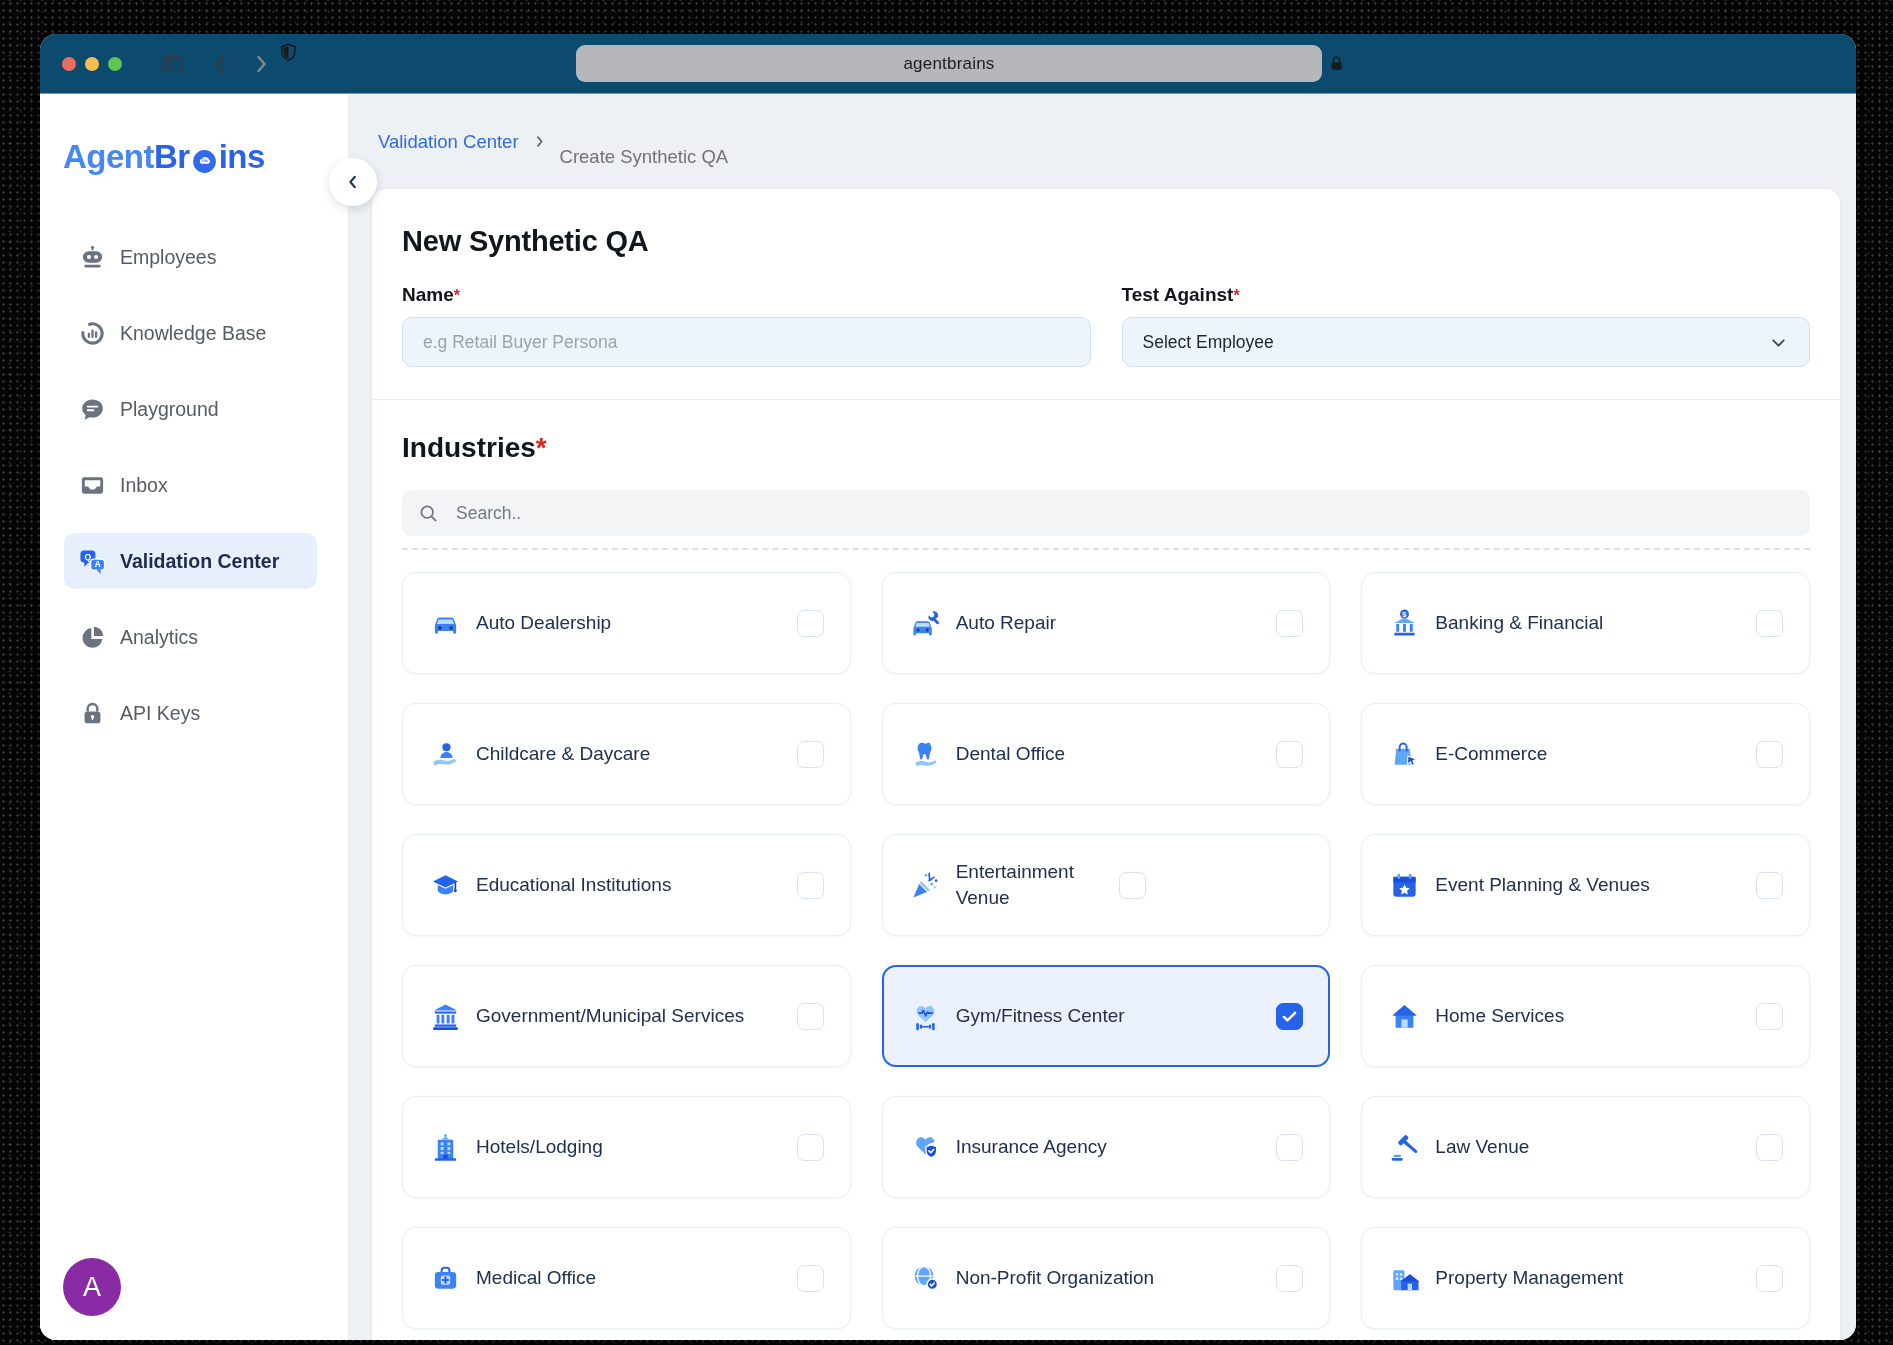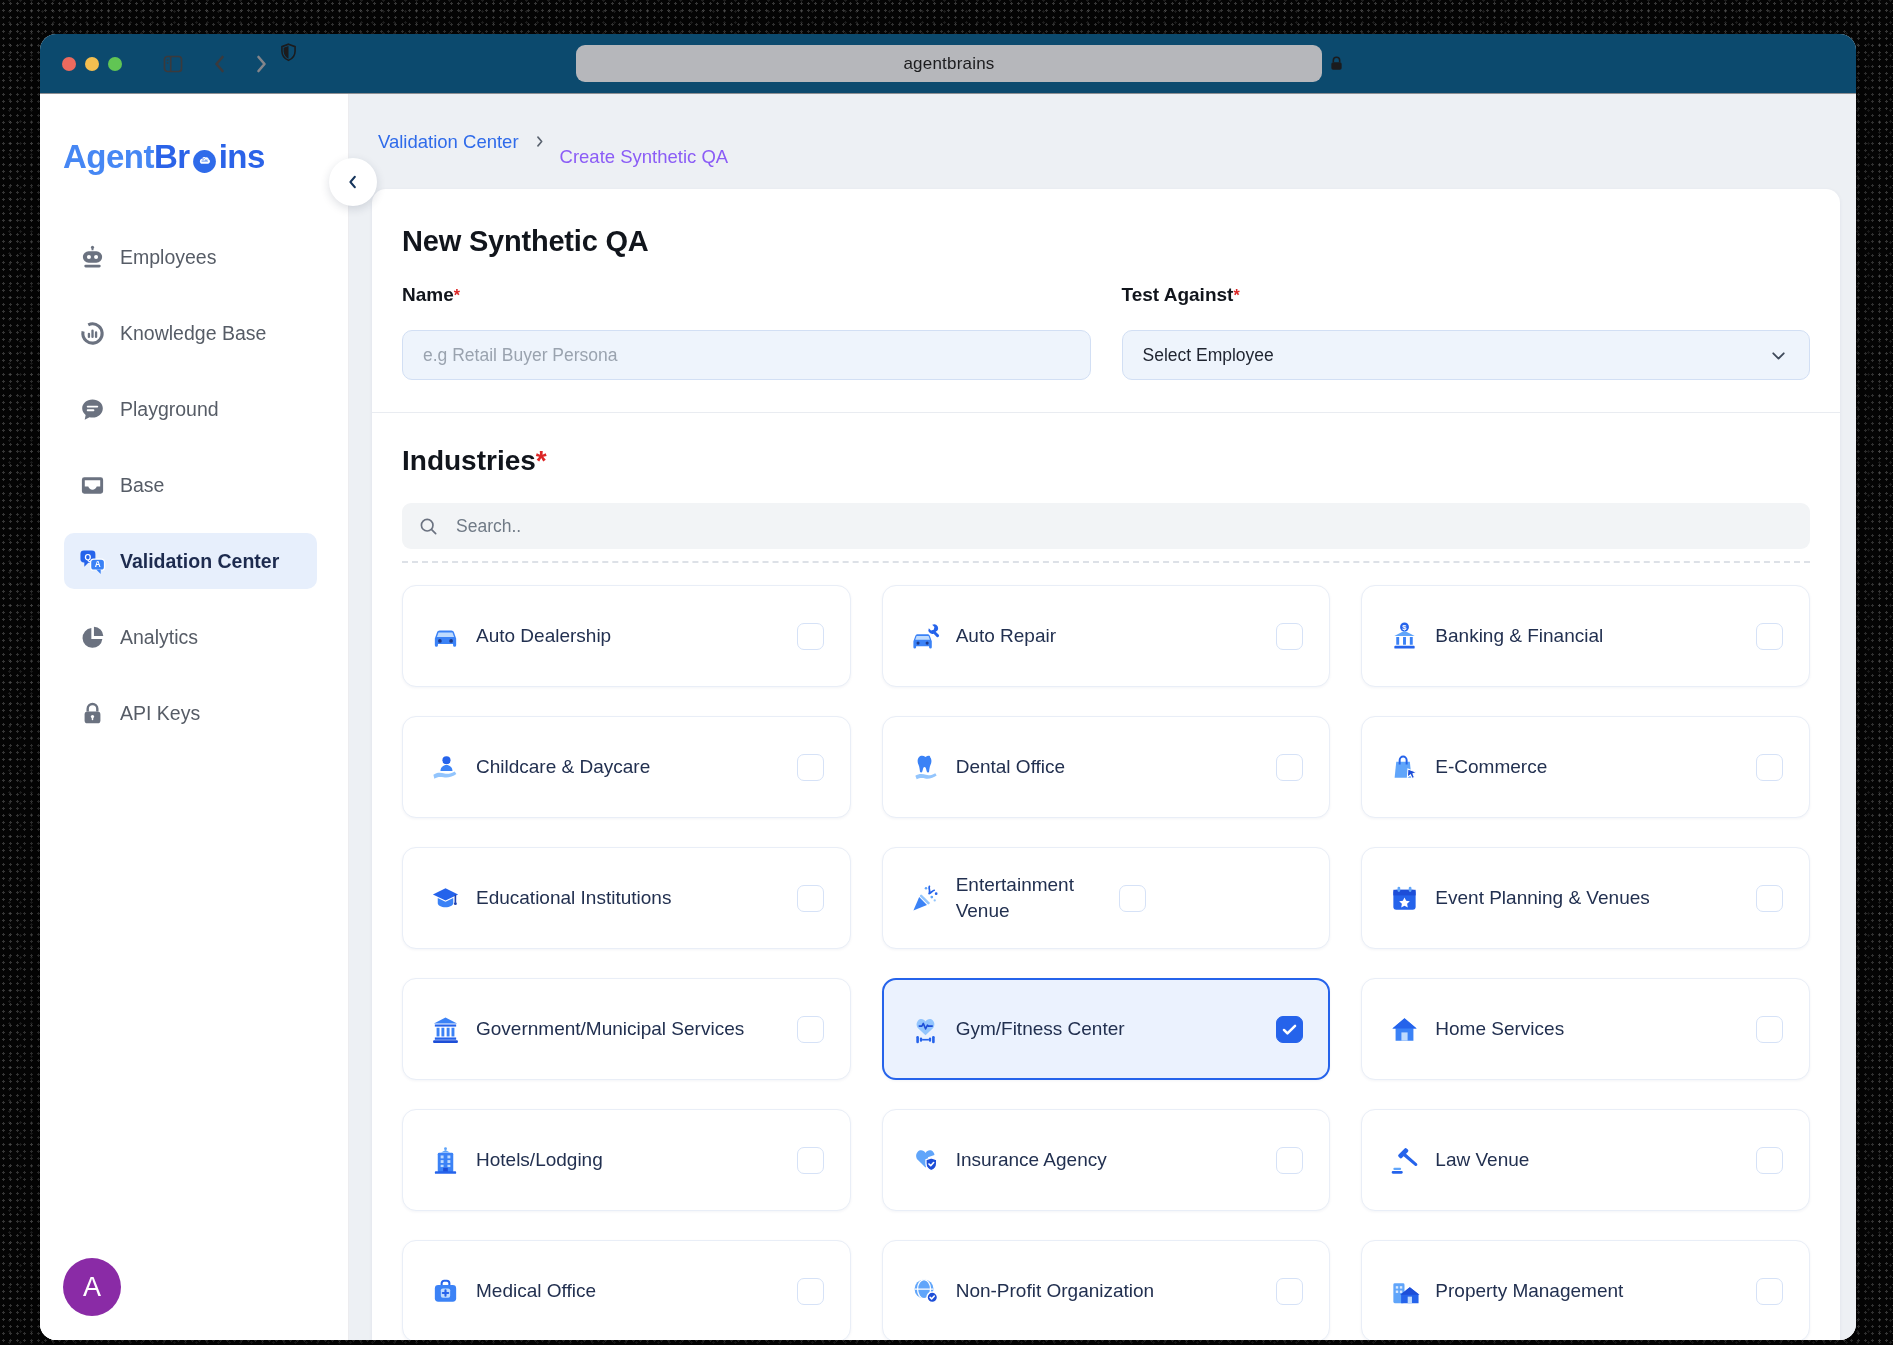--- a/index.html
+++ b/index.html
@@ -46,28 +46,28 @@
   .collapse-btn svg{width:18px;height:18px;color:#16355c;}
   .avatar{position:absolute;left:23px;top:1224px;width:58px;height:58px;border-radius:50%;
     display:flex;align-items:center;justify-content:center;color:#fff;font-size:27px;font-weight:500;
     z-index:40;cursor:pointer;}
   
   .main{flex:1;display:flex;flex-direction:column;min-width:0;}
   .crumbbar{height:95px;display:flex;align-items:center;padding-left:29px;flex-shrink:0;}
   .crumb-link{color:#2f6bea;font-size:18.5px;cursor:pointer;}
   .crumb-sep{margin:0 13px;display:flex;}
   .crumb-sep svg{width:15px;height:15px;color:#5b6470;}
-  .crumb-cur{color:#8b5cf6;font-size:18.5px;margin-top:31px;}
+  .crumb-cur{color:#737373;font-size:18.5px;margin-top:31px;}
   .card{flex:1;background:#fff;margin:0 16px 0 23px;border-radius:14px 14px 0 0;
     box-shadow:0 1px 4px rgba(20,40,90,.06);padding:0 30px;overflow:hidden;}
   .page-title{margin:36px 0 0;font-size:29px;font-weight:700;color:#11151c;letter-spacing:-.2px;}
   .form-grid{display:grid;grid-template-columns:1fr 1fr;column-gap:31px;margin-top:26px;}
   .field-label{font-size:19px;font-weight:700;color:#11151c;}
   .req{color:#dc2626;font-weight:700;}
-  .text-input,.select{margin-top:24px;height:50px;border-radius:10px;background:#eef4fc;
+  .text-input,.select{margin-top:11px;height:50px;border-radius:10px;background:#eef4fc;
     border:1px solid #d2dff4;display:flex;align-items:center;box-sizing:border-box;}
   .text-input input{border:0;background:transparent;outline:none;width:100%;padding:0 20px;
     font-size:17.5px;color:#1f2937;font-family:"Liberation Sans",sans-serif;}
   .text-input input::placeholder{color:#9aa3af;}
   .select{justify-content:space-between;padding:0 20px;cursor:pointer;align-items:center;}
   .select .sel-val{font-size:17.5px;color:#1f2430;}
   .select svg{width:21px;height:21px;color:#3f4a5a;}
   .divider{border-top:1px solid #e9ecf1;margin:32px -30px 0;}
   .industries-title{margin:32px 0 0;font-size:28px;font-weight:700;color:#11151c;}
   .searchbar{margin-top:26px;height:46px;border-radius:9px;background:#f2f4f6;display:flex;
@@ -180,21 +180,21 @@
               </svg>
             </span>
             <span class="nlabel">Playground</span>
           </div>
           <div class="nav-item">
             <span class="nicon">
               <svg viewBox="0 0 28 28" fill="currentColor">
                 <path d="M22.5 5.5h-17A2.5 2.5 0 0 0 3 8v12a2.5 2.5 0 0 0 2.5 2.5h17A2.5 2.5 0 0 0 25 20V8a2.5 2.5 0 0 0-2.5-2.5zm-.5 9.5h-3.6c-.7 2-2.3 3.4-4.4 3.4S10.3 17 9.6 15H6V8.5h16z"></path>
               </svg>
             </span>
-            <span class="nlabel">Base</span>
+            <span class="nlabel">Inbox</span>
           </div>
           <div class="nav-item active">
             <span class="nicon">
               <svg viewBox="0 0 28 28">
                 <rect x="1.5" y="2.5" width="15.5" height="12.5" rx="3.6" fill="#2563eb"></rect>
                 <polygon points="5.5,14 5.5,19.5 11,14" fill="#2563eb"></polygon>
                 <text x="9.3" y="12" font-size="9" font-family="Liberation Sans,sans-serif" font-weight="bold" fill="#fff" text-anchor="middle">Q</text>
                 <rect x="12" y="11.5" width="14.5" height="11.5" rx="3.4" fill="#3b82f6" stroke="#fff" stroke-width="1.4"></rect>
                 <polygon points="22.5,22.2 22.5,27 17.8,22.2" fill="#3b82f6"></polygon>
                 <text x="19.3" y="20.2" font-size="8.5" font-family="Liberation Sans,sans-serif" font-weight="bold" fill="#fff" text-anchor="middle">A</text>

